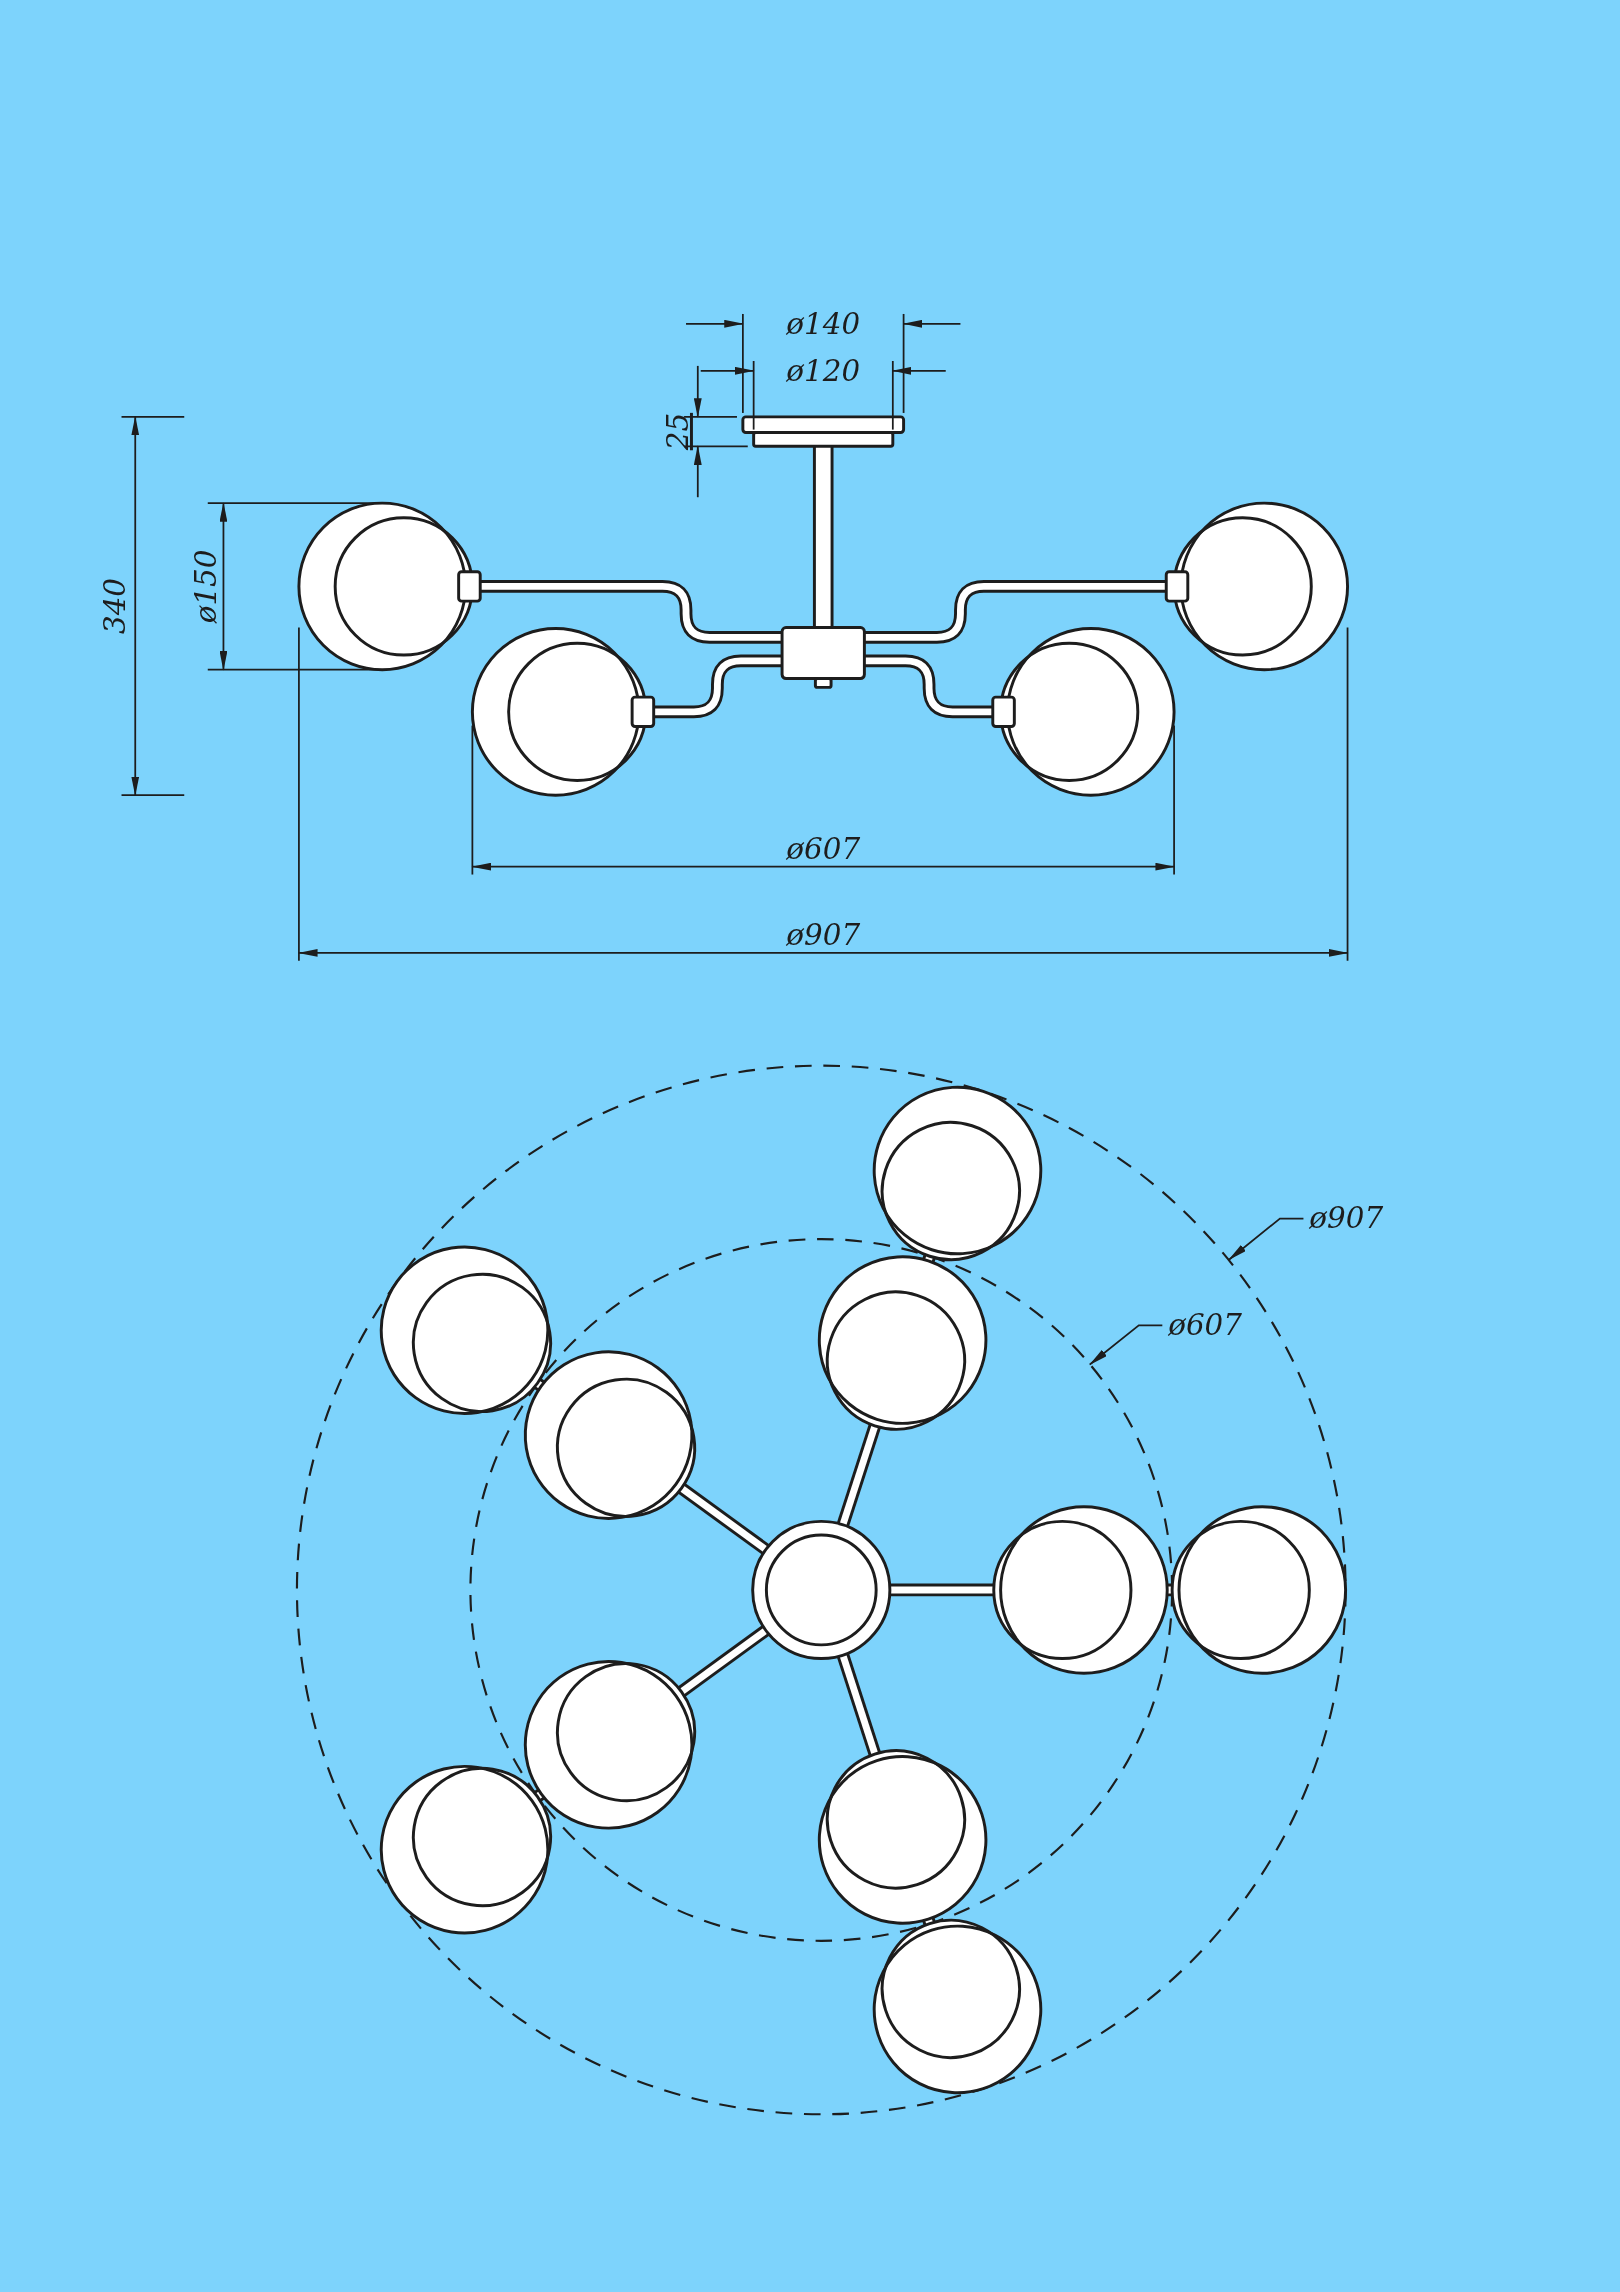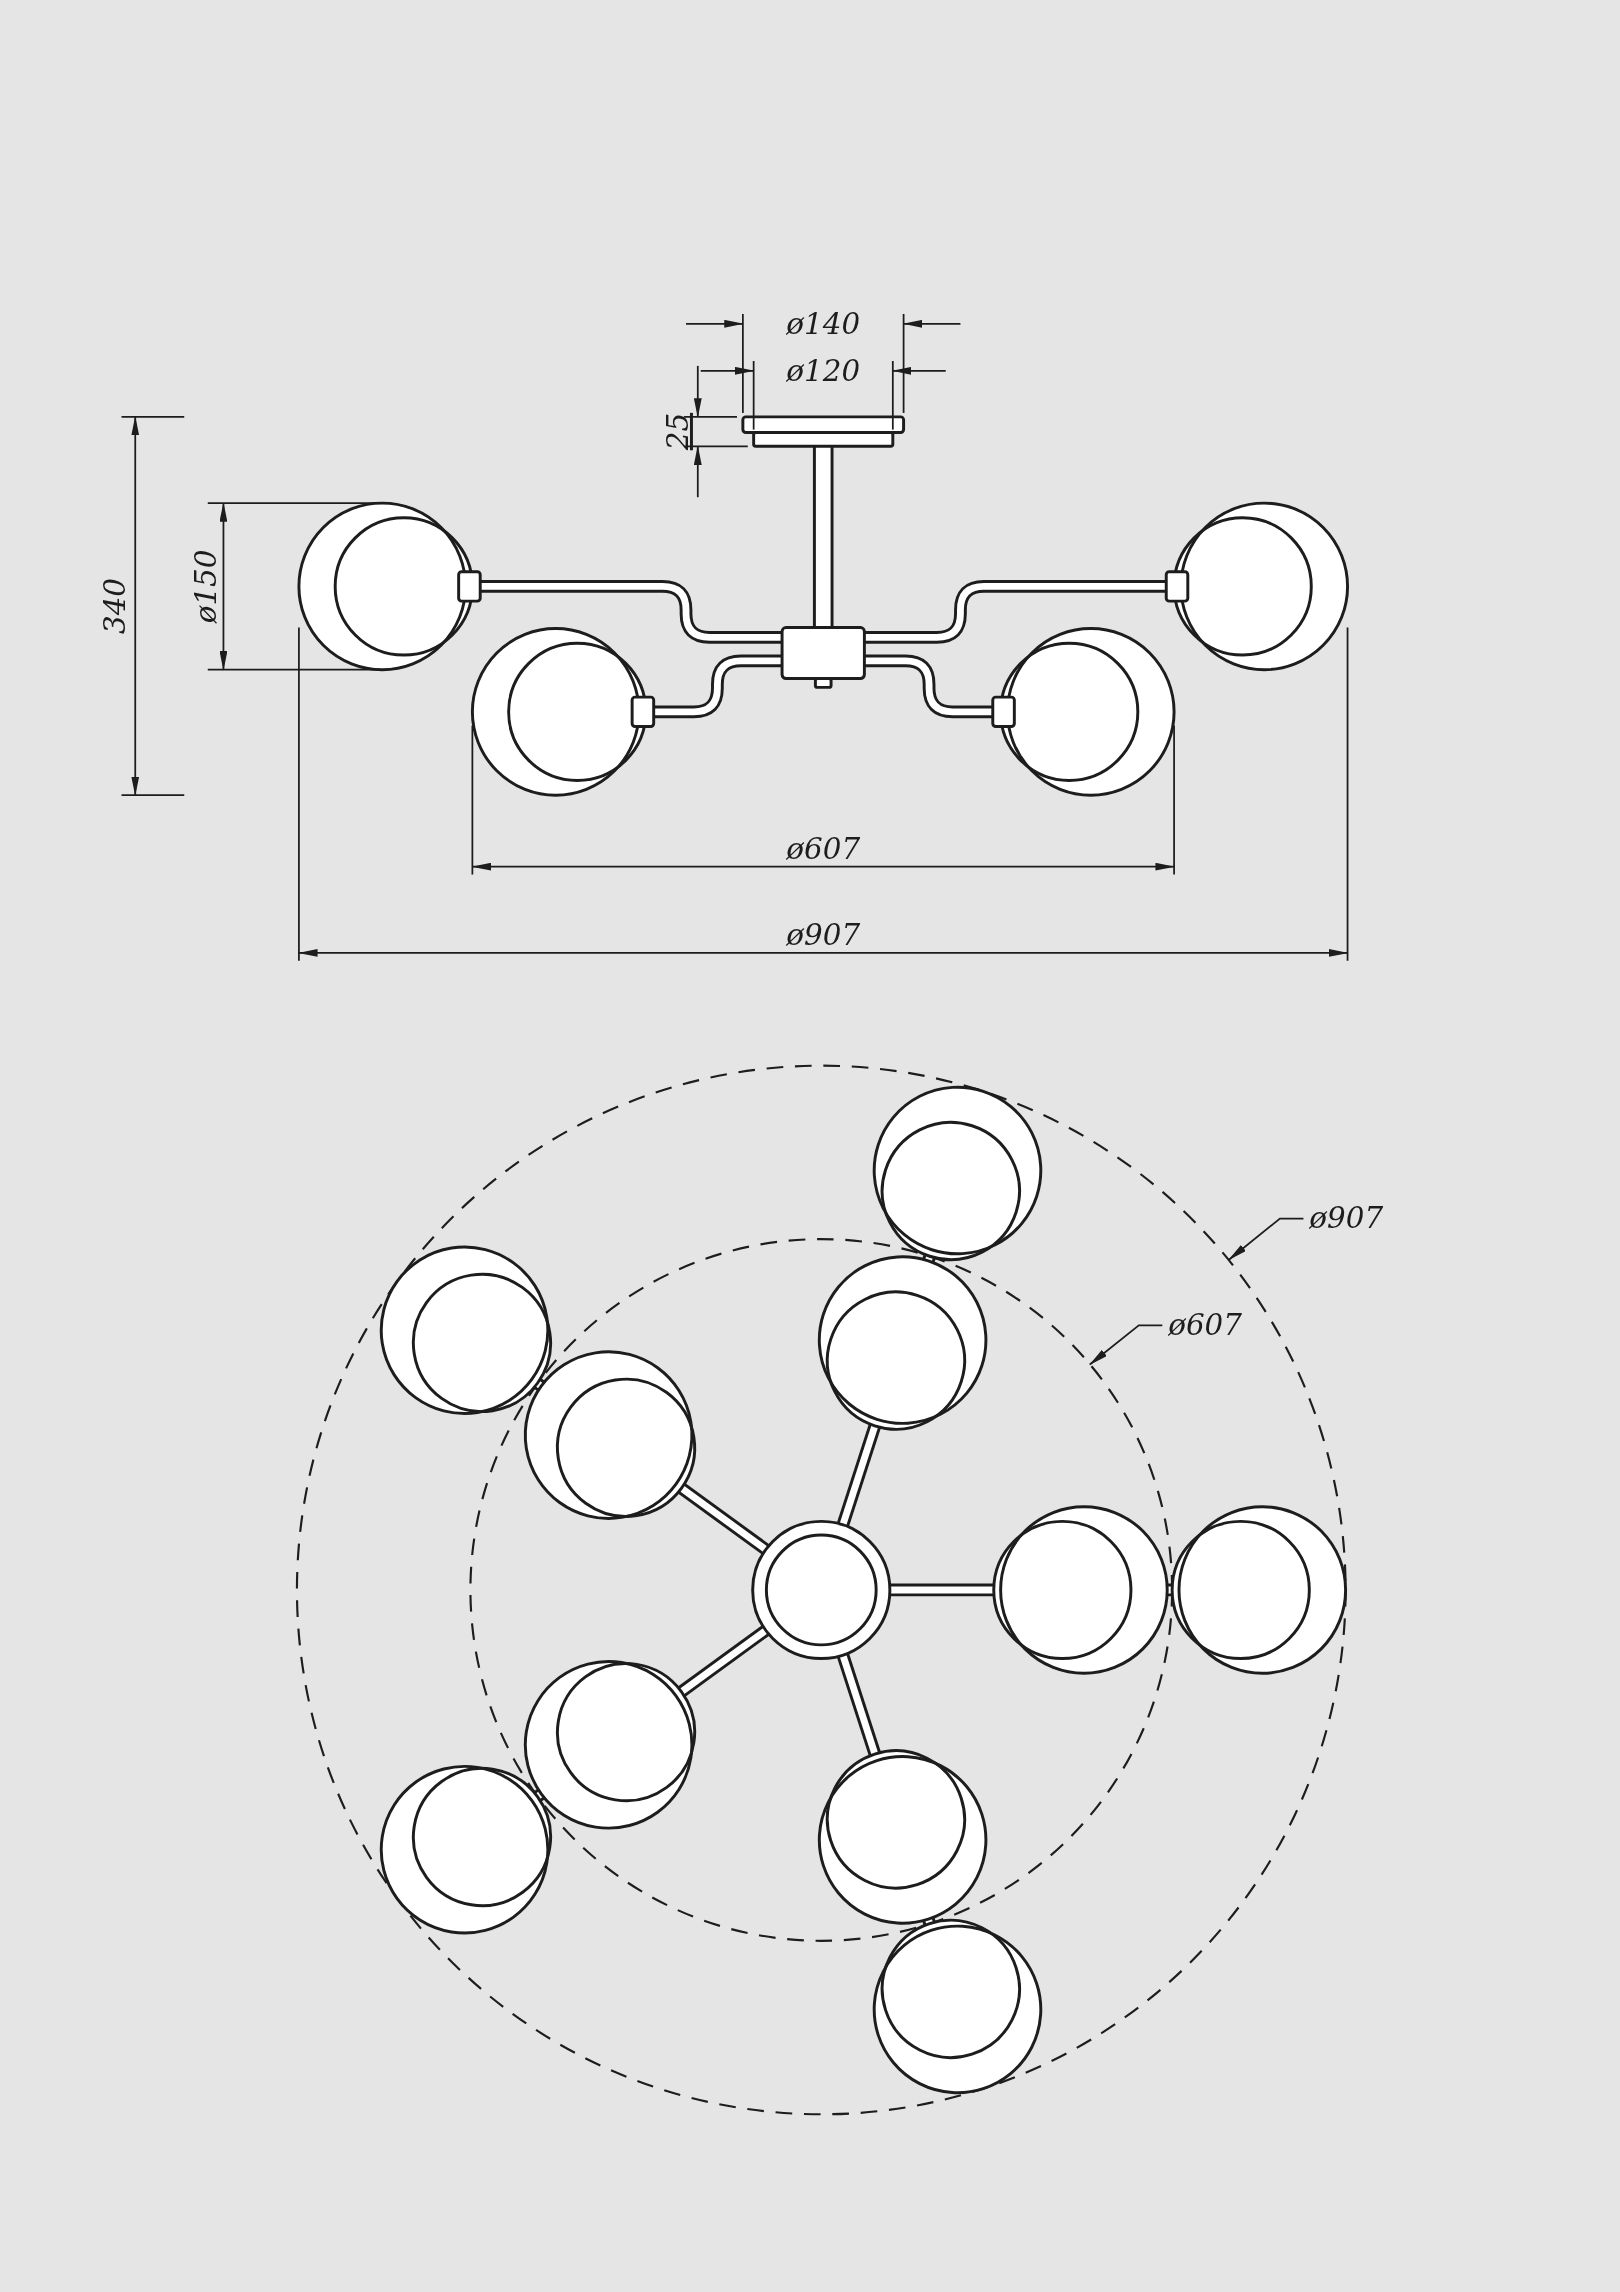--- a/index.html
+++ b/index.html
@@ -1,16 +1,16 @@
 <!DOCTYPE html>
 <html><head>
 <meta charset="utf-8">
 <style>
   html,body{margin:0;padding:0;background:#ffffff;}
-  .page{width:1620px;height:2293px;background:#e5e5e5;position:relative;overflow:hidden;}
+  .page{width:1620px;height:2293px;background:#7dd3fc;position:relative;overflow:hidden;}
   svg{display:block;}
   .part{fill:#ffffff;stroke:#1d1d1d;stroke-width:3;}
   .outline{fill:none;stroke:#1d1d1d;stroke-width:3;}
   .tube-o{fill:none;stroke:#1d1d1d;stroke-width:13;stroke-linejoin:round;}
   .tube-i{fill:none;stroke:#ffffff;stroke-width:7;stroke-linejoin:round;}
   .dl{stroke:#1d1d1d;stroke-width:1.8;fill:none;}
   .dash{stroke:#1d1d1d;stroke-width:2.2;fill:none;stroke-dasharray:17 12;}
   .dim{font-family:"DejaVu Serif", serif;font-style:italic;font-size:30px;fill:#1d1d1d;}
 </style>
 </head>

